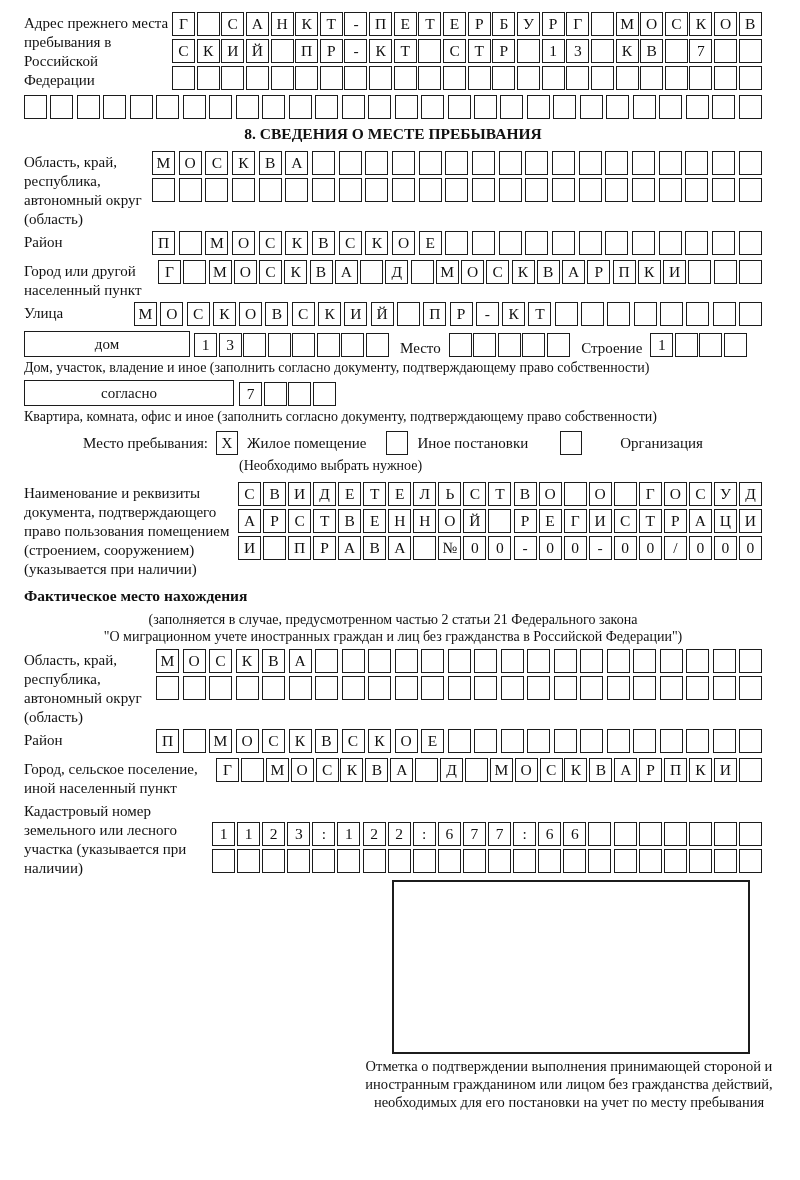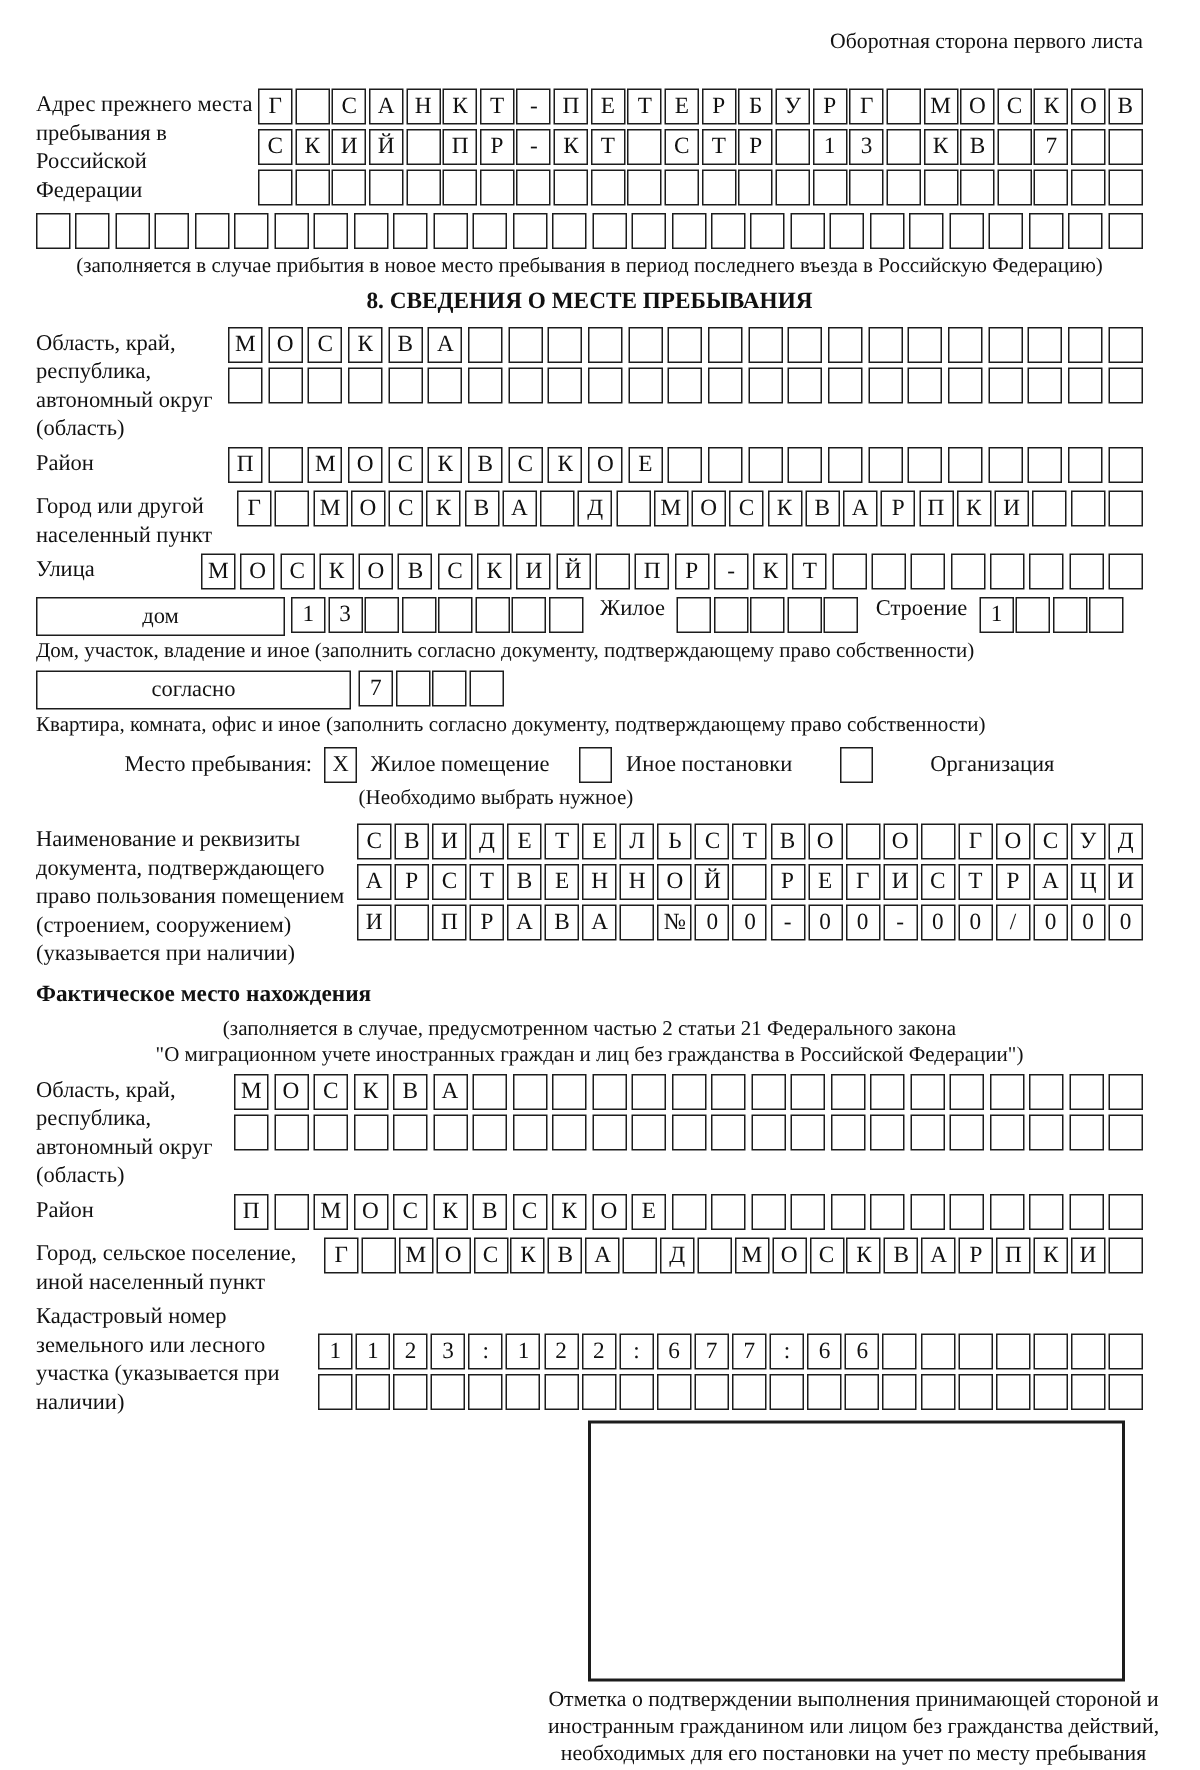--- a/index.html
+++ b/index.html
@@ -29,21 +29,21 @@
   .caption { font-size:14px; line-height:17px; }
   .caption.center { text-align:center; }
   .section-title { text-align:center; font-weight:bold; font-size:15.5px; margin:6px 0 8px 0; }
   .sub-title { text-align:left; font-weight:bold; font-size:15.5px; margin:8px 0 6px 0; }
 
   .widebox {
     height:26px; box-sizing:border-box; border:1.5px solid #1c1c1c;
     display:flex; align-items:center; justify-content:center;
     font-size:15px; flex-shrink:0;
   }
-  .houseline { display:flex; align-items:flex-start; margin-bottom:2px; }
+  .houseline { display:flex; align-items:flex-end; margin-bottom:2px; }
   .inline-lbl { font-size:15px; padding:0 8px 0 10px; white-space:nowrap; }
 
   .checkline { display:flex; align-items:center; margin:6px 0 2px 0; font-size:15px;justify-content:center; }
   .checkbox {
     width:22px; height:24px; box-sizing:border-box; border:1.5px solid #1c1c1c;
     display:flex; align-items:center; justify-content:center; font-size:15px; flex-shrink:0;
   }
   .checkline .opt-label { margin:0 0 0 9px; }
 
   .stamp-box {
@@ -54,21 +54,20 @@
     margin-left:330px; width:430px; text-align:center;
     font-size:14.5px; line-height:18px; margin-top:3px;
   }
   .mb4 { margin-bottom:4px; }
 </style>
 </head>
 <body>
 
 <div class="page">
 
-  <div class="header-note">Оборотная сторона первого листа</div>
 
   <div class="formline">
     <div class="lbl" style="width:148px">Адрес прежнего места пребывания в Российской Федерации</div>
     <div class="rows">
       <div class="cellrow">
           <div class="cell">Г</div>
           <div class="cell"></div>
           <div class="cell">С</div>
           <div class="cell">А</div>
           <div class="cell">Н</div>
@@ -169,21 +168,20 @@
       <div class="cell"></div>
       <div class="cell"></div>
       <div class="cell"></div>
       <div class="cell"></div>
       <div class="cell"></div>
       <div class="cell"></div>
       <div class="cell"></div>
       <div class="cell"></div>
       <div class="cell"></div>
     </div>
-  <div class="caption center mb4">(заполняется в случае прибытия в новое место пребывания в период последнего въезда в Российскую Федерацию)</div>
 
   <div class="section-title">8. СВЕДЕНИЯ О МЕСТЕ ПРЕБЫВАНИЯ</div>
 
   <div class="formline">
     <div class="lbl" style="width:128px">Область, край, республика, автономный округ (область)</div>
     <div class="rows">
       <div class="cellrow">
           <div class="cell">М</div>
           <div class="cell">О</div>
           <div class="cell">С</div>
@@ -336,21 +334,21 @@
     <div class="cellrow inline" style="margin:0 0 0 4px">
         <div class="cell">1</div>
         <div class="cell">3</div>
         <div class="cell"></div>
         <div class="cell"></div>
         <div class="cell"></div>
         <div class="cell"></div>
         <div class="cell"></div>
         <div class="cell"></div>
       </div>
-    <div class="inline-lbl">Жилое</div>
+    <div class="inline-lbl">Место</div>
     <div class="cellrow inline" style="margin:0">
         <div class="cell"></div>
         <div class="cell"></div>
         <div class="cell"></div>
         <div class="cell"></div>
         <div class="cell"></div>
       </div>
     <div class="inline-lbl">Строение</div>
     <div class="cellrow inline" style="margin:0">
         <div class="cell">1</div>

